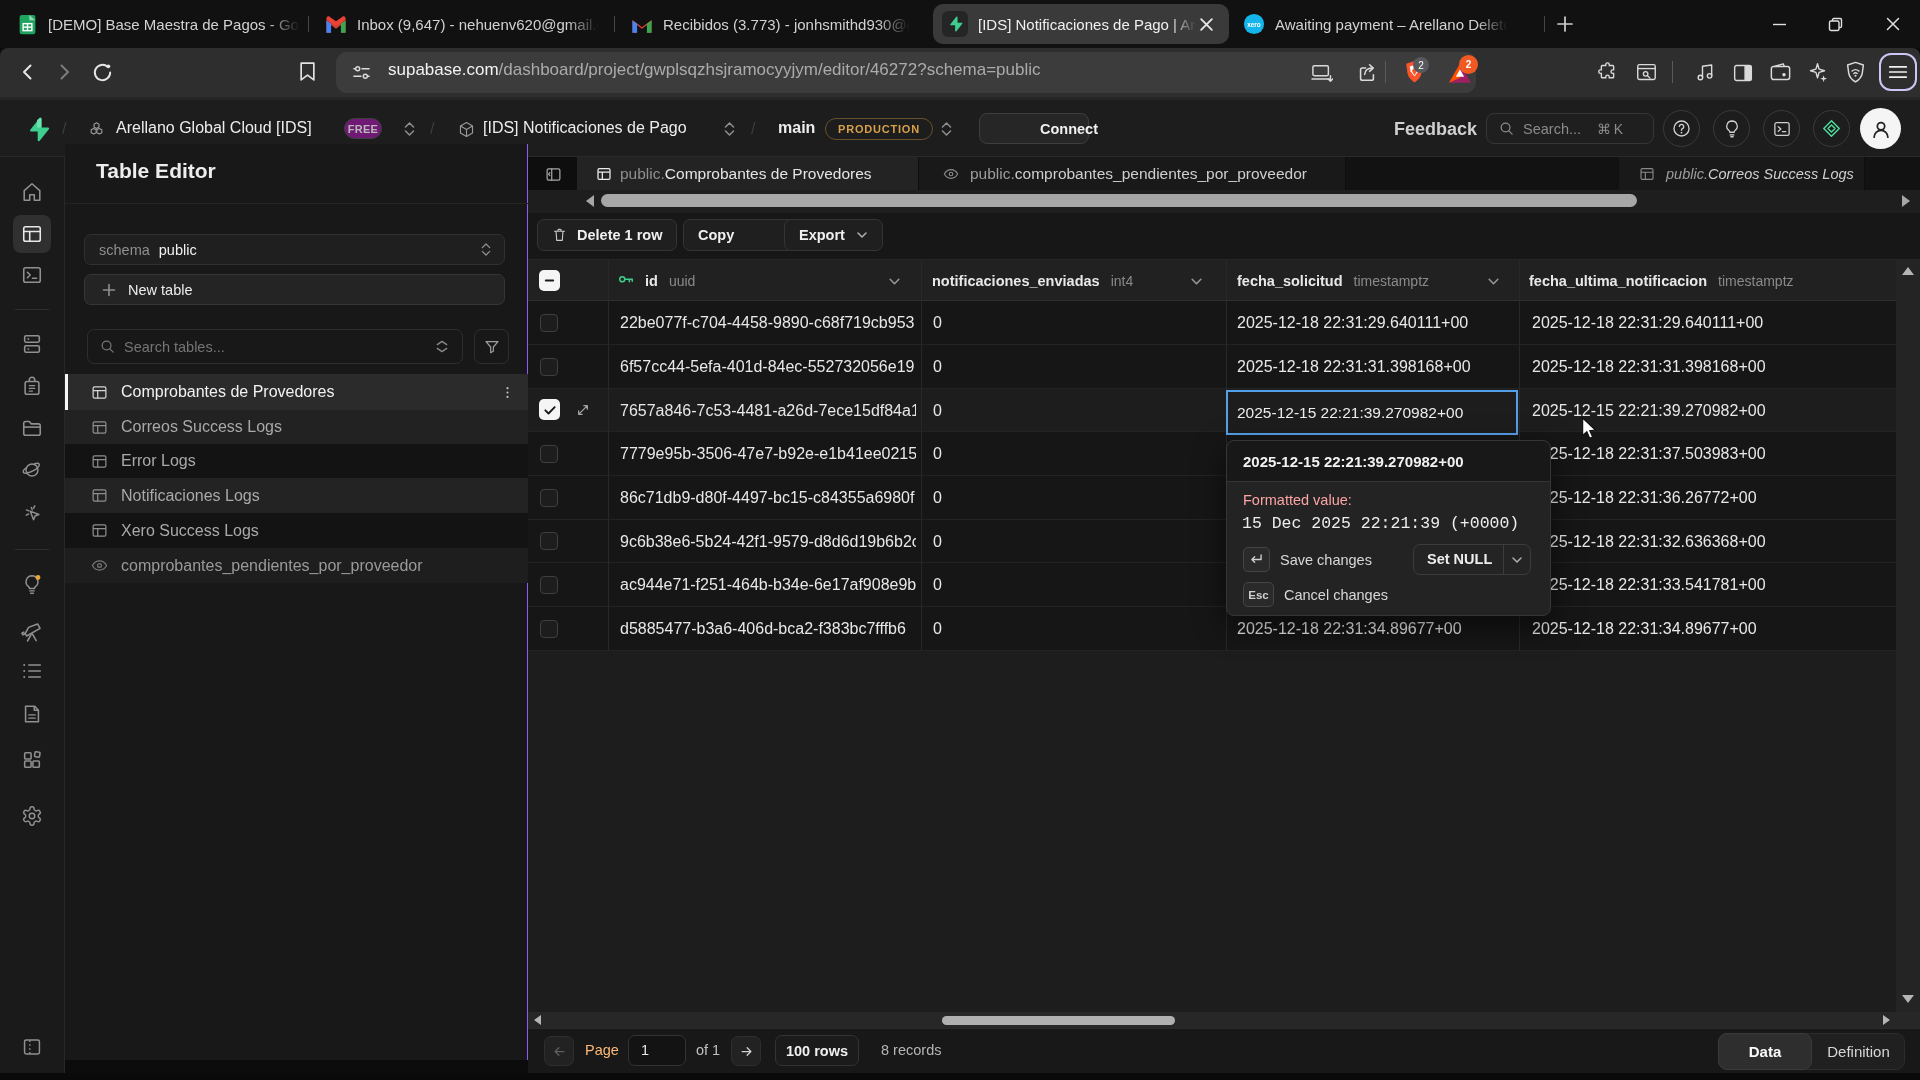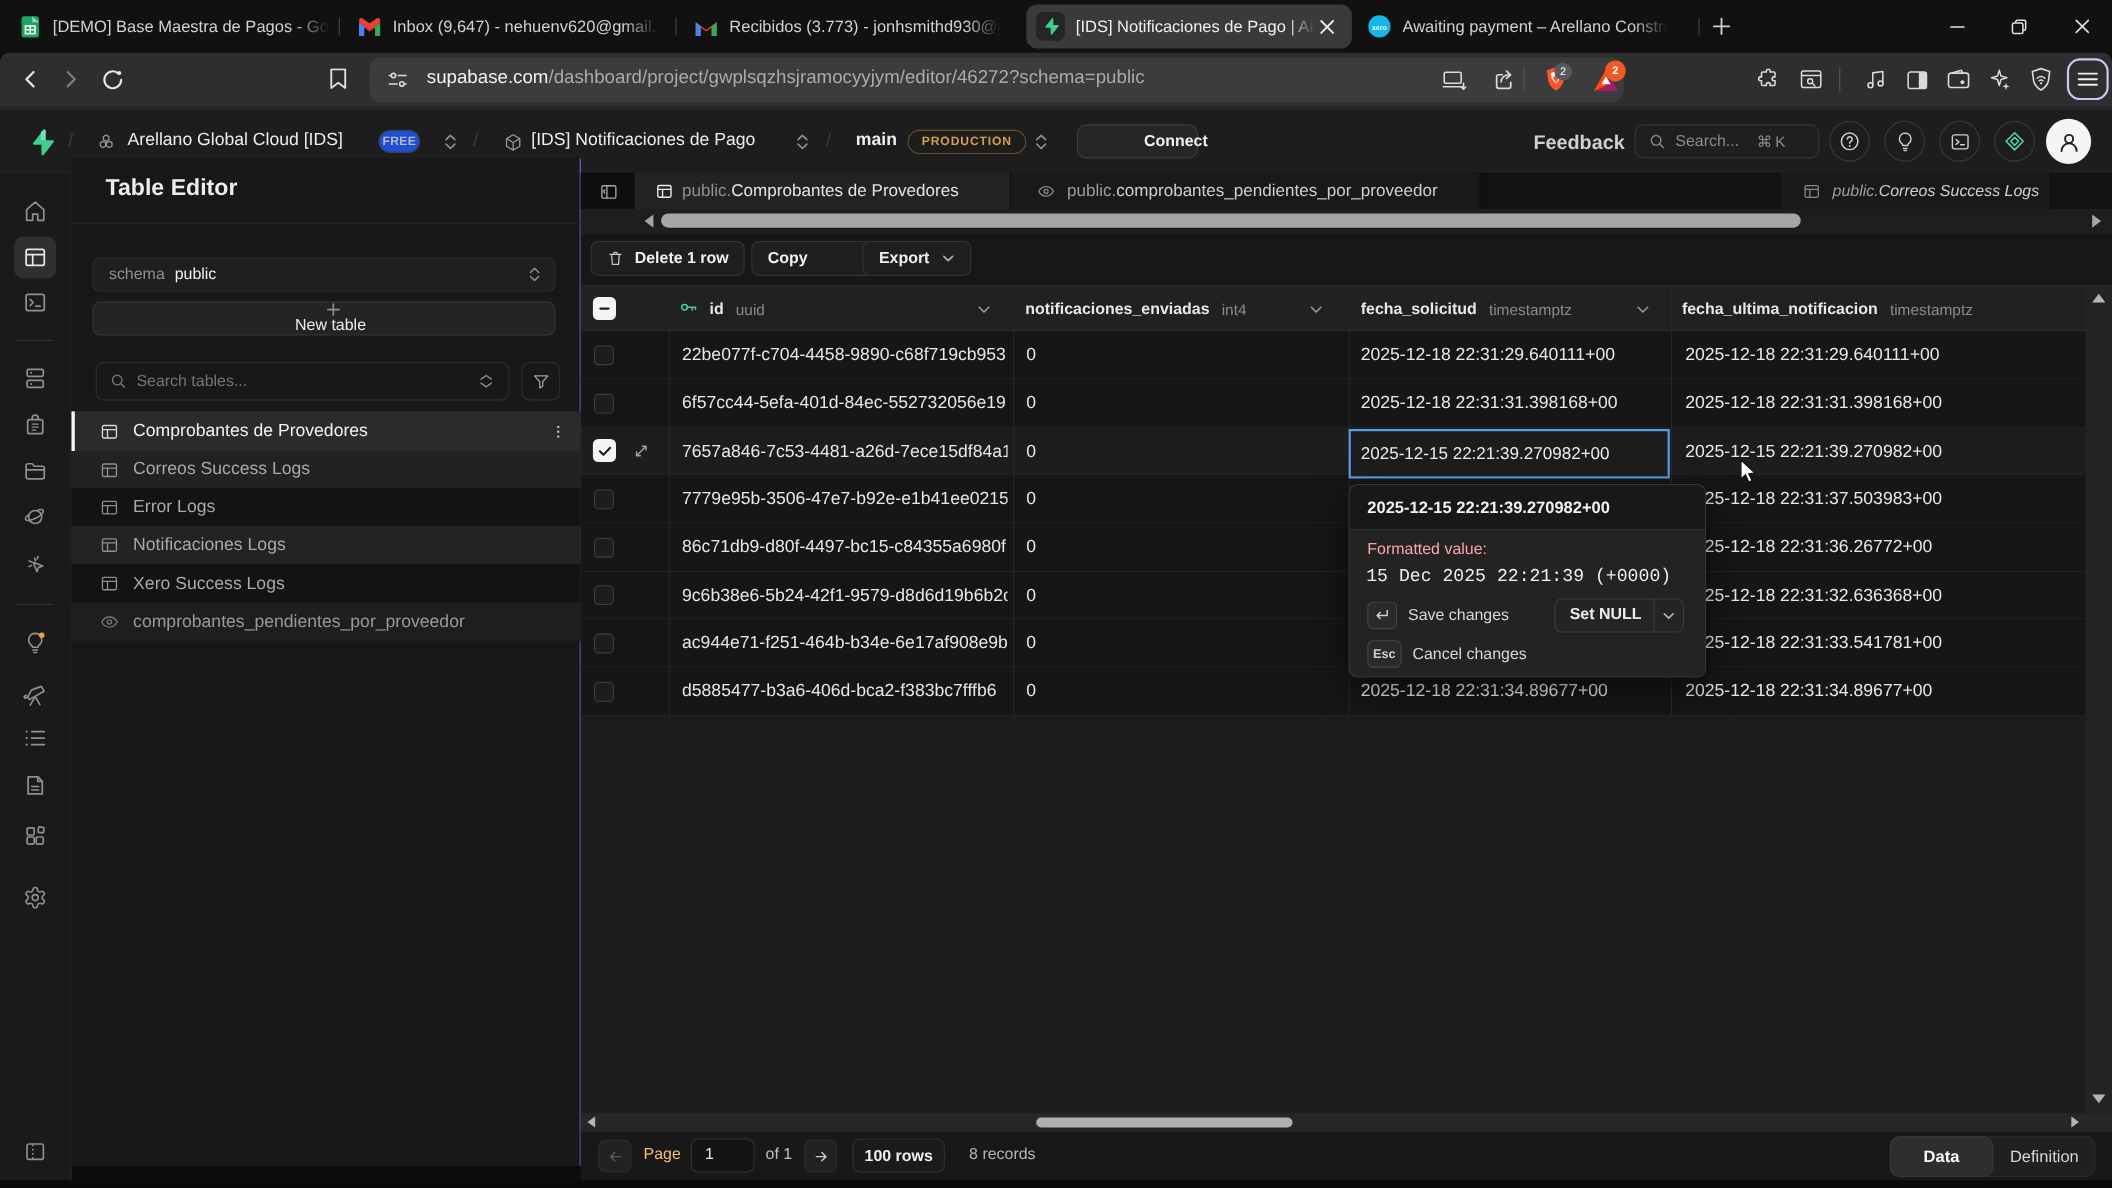--- a/index.html
+++ b/index.html
@@ -100,21 +100,21 @@
       <svg width="15" height="15" viewBox="0 0 14 14" style="margin-left:3px;">
           <path d="M2 2l10 10M12 2L2 12" stroke="#e8e8e8" stroke-width="1.7" stroke-linecap="round"></path>
         </svg>
     </div>
 
     <div class="btab" style="left:1243px; width:290px;">
       <svg width="22" height="22" viewBox="0 0 24 24" style="flex:none;margin-right:10px;">
         <circle cx="12" cy="12" r="11" fill="#13b5ea"></circle>
         <text x="12" y="15.2" font-size="7" fill="#fff" text-anchor="middle" font-family="Liberation Sans" font-weight="bold">xero</text>
       </svg>
-      <span class="ttl">Awaiting payment – Arellano Constru</span>
+      <span class="ttl">Awaiting payment – Arellano Delete</span>
     </div>
     <div class="tabsep" style="left:1544px;"></div>
 
     <svg width="18" height="18" viewBox="0 0 18 18" style="position:absolute;left:1556px;top:15px;">
         <path d="M9 2v14M2 9h14" stroke="#cfcfcf" stroke-width="1.7" stroke-linecap="round"></path>
       </svg>
 
     <svg width="15" height="15" viewBox="0 0 15 15" style="position:absolute;left:1772px;top:17px;">
         <path d="M1 7.5h13" stroke="#e0e0e0" stroke-width="1.4"></path>
       </svg>
@@ -227,21 +227,21 @@
       </svg>
     <div class="crumb slash" style="left:62px;top:20px;">/</div>
     <svg width="17" height="17" viewBox="0 0 24 24" style="position:absolute;left:88px;top:21px;">
         <g fill="none" stroke="#9a9a9a" stroke-width="1.6" stroke-linejoin="round">
           <path d="M12 2.5l3.5 2v4l-3.5 2-3.5-2v-4z"></path>
           <path d="M8 10.5l3.5 2v4L8 18.5l-3.5-2v-4z"></path>
           <path d="M16 10.5l3.5 2v4l-3.5 2-3.5-2v-4z" transform="translate(0 0)"></path>
         </g>
       </svg>
     <div class="crumb" style="left:116px;top:19px;">Arellano Global Cloud [IDS]</div>
-    <div class="pill" style="left:344px;top:18px;position:absolute;width:38px;height:21px;background:#1d4ed8;border:1px solid #3f3f3f;color:#b9b9b9;font-weight:bold;letter-spacing:.3px;">FREE</div>
+    <div class="pill" style="left:344px;top:18px;position:absolute;width:38px;height:21px;background:#701a75;border:1px solid #3f3f3f;color:#b9b9b9;font-weight:bold;letter-spacing:.3px;">FREE</div>
     <svg width="13" height="14" viewBox="0 0 12 14" style="position:absolute;left:403px;top:22px;">
         <path d="M2 5l4-4 4 4M2 9l4 4 4-4" fill="none" stroke="#8f8f8f" stroke-width="1.5" stroke-linecap="round" stroke-linejoin="round"></path>
       </svg>
     <div class="crumb slash" style="left:430px;top:20px;">/</div>
     <svg width="17" height="17" viewBox="0 0 24 24" style="position:absolute;left:458px;top:21px;">
         <path d="M12 2.2l8.5 4.9v9.8L12 21.8l-8.5-4.9V7.1z" fill="none" stroke="#9a9a9a" stroke-width="1.6" stroke-linejoin="round"></path>
         <path d="M3.5 7.1L12 12l8.5-4.9M12 12v9.8" fill="none" stroke="#9a9a9a" stroke-width="1.6" stroke-linejoin="round"></path>
       </svg>
     <div class="crumb" style="left:483px;top:19px;">[IDS] Notificaciones de Pago</div>
     <svg width="13" height="14" viewBox="0 0 12 14" style="position:absolute;left:723px;top:22px;">
@@ -390,21 +390,21 @@
     <div style="position:absolute;left:0;top:59px;width:463px;height:1px;background:#242424;"></div>
 
     <div style="position:absolute;left:19px;top:90px;width:421px;height:31px;background:#1f1f1f;border:1px solid #303030;border-radius:7px;display:flex;align-items:center;font-size:14.5px;">
       <span style="margin-left:14px;color:#8f8f8f;">schema</span>
         <span style="margin-left:9px;color:#f0f0f0;font-weight:500;">public</span>
       <svg width="12" height="13" viewBox="0 0 12 14" style="position:absolute;right:12px;">
           <path d="M2 5l4-4 4 4M2 9l4 4 4-4" fill="none" stroke="#8f8f8f" stroke-width="1.4" stroke-linecap="round" stroke-linejoin="round"></path>
         </svg>
     </div>
 
-    <div style="position:absolute;left:19px;top:130px;width:421px;height:31px;background:#242424;border:1px solid #363636;border-radius:7px;display:flex;align-items:center;font-size:14.5px;flex-direction:column;">
+    <div style="position:absolute;left:19px;top:130px;width:421px;height:31px;background:#242424;border:1px solid #363636;border-radius:7px;display:flex;align-items:center;font-size:14.5px;">
       <svg width="14" height="14" viewBox="0 0 14 14" style="margin-left:17px;">
           <path d="M7 1.5v11M1.5 7h11" stroke="#8f8f8f" stroke-width="1.6" stroke-linecap="round"></path>
         </svg>
       <span style="margin-left:12px;color:#ededed;font-weight:500;">New table</span>
     </div>
 
     <div style="position:absolute;left:22px;top:185px;width:376px;height:35px;border:1px solid #2e2e2e;border-radius:7px;display:flex;align-items:center;font-size:14.5px;color:#757575;">
       <svg width="15" height="15" viewBox="0 0 24 24" style="margin:0 9px 0 12px;">
           <circle cx="10.5" cy="10.5" r="7" fill="none" stroke="#757575" stroke-width="2"></circle>
           <path d="M15.8 15.8L21 21" stroke="#757575" stroke-width="2" stroke-linecap="round"></path>

